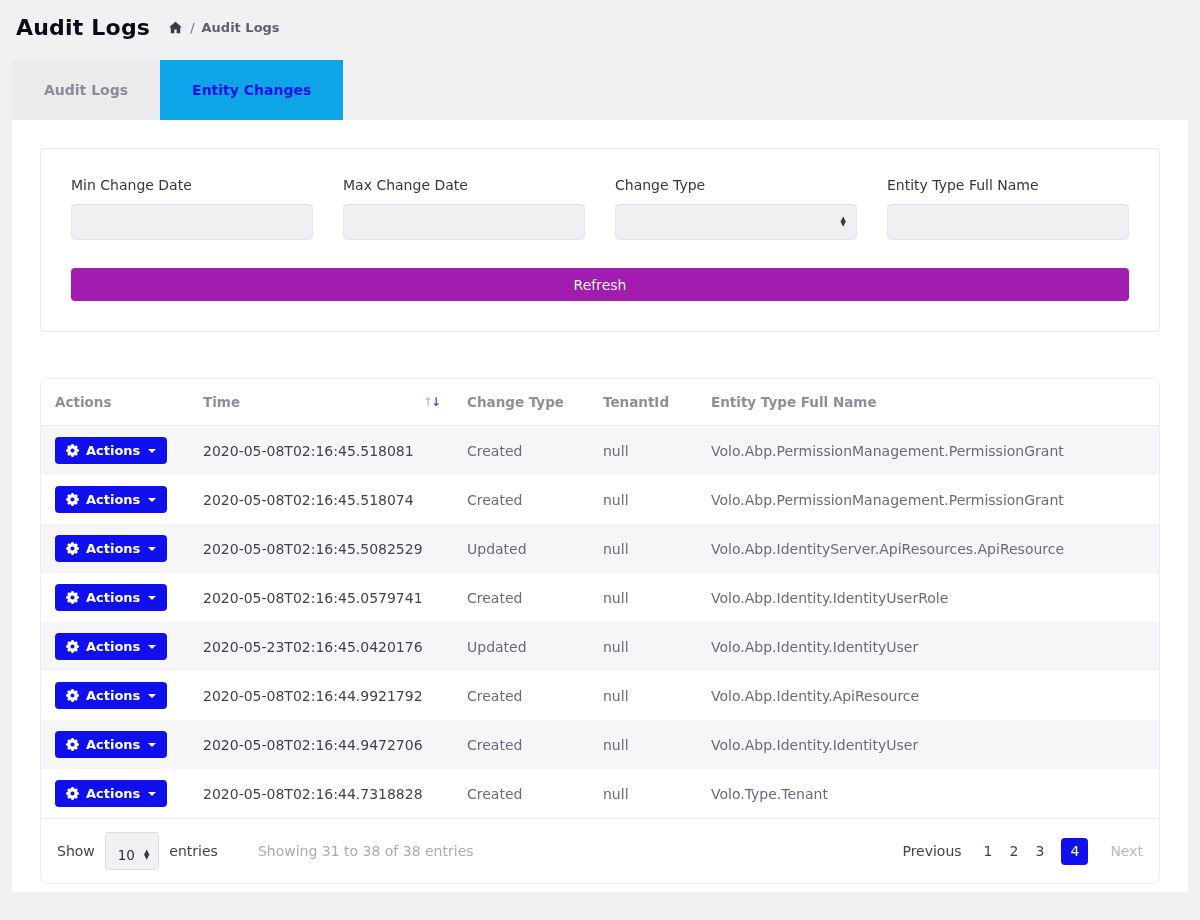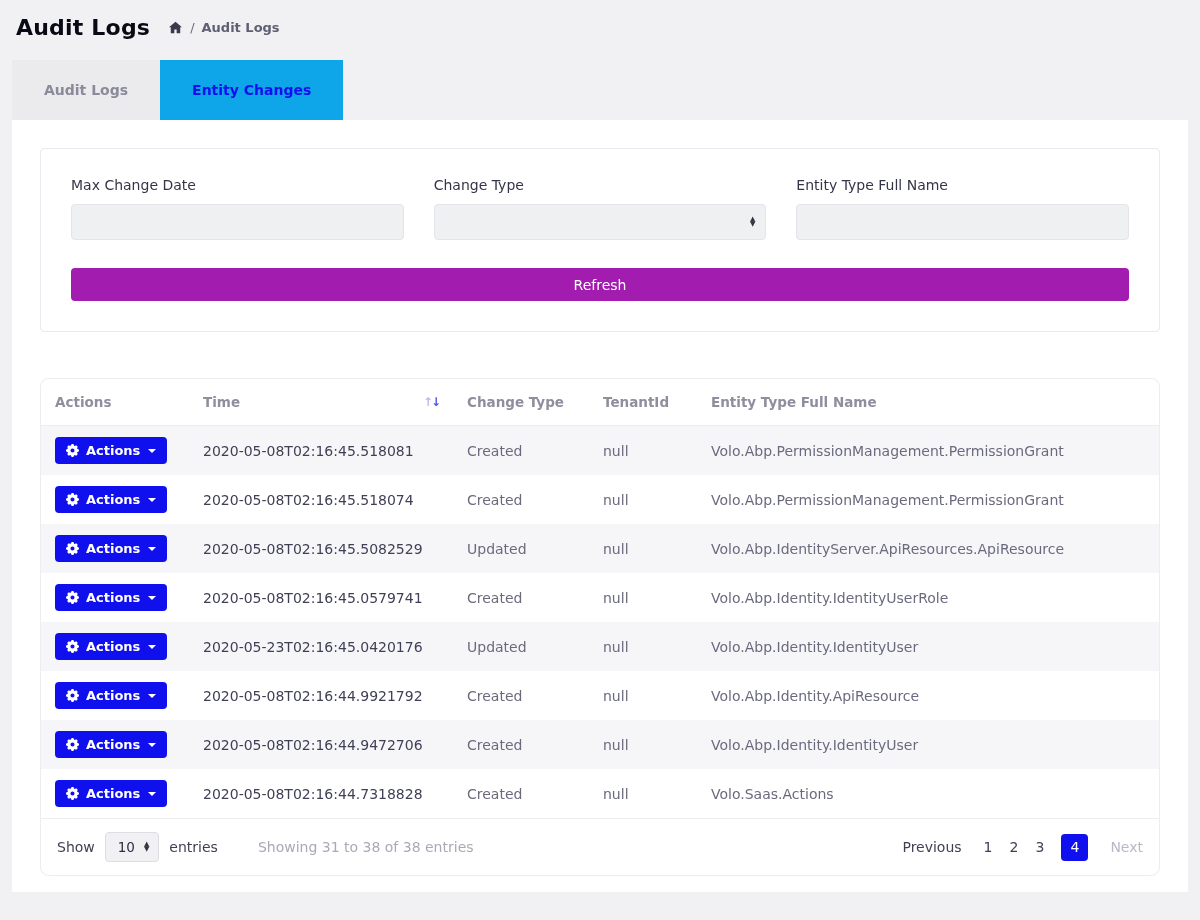--- a/index.html
+++ b/index.html
@@ -79,21 +79,21 @@
   .actions-btn svg { display:block; }
 
   
   .table-footer {
     display:flex; align-items:center; border-top:1px solid #ececf1;
     padding:13px 16px; font-size:14px; color:#3f3f55;
   }
   .page-size {
     display:inline-flex; align-items:center; gap:9px; margin:0 10px;
     background:#f1f1f4; border:1px solid #dddde4; border-radius:4px;
-    padding:6px 9px 6px 12px; font-size:13.5px; color:#2e2e40; cursor:pointer;
+    padding:14px 9px 6px 12px; font-size:13.5px; color:#2e2e40; cursor:pointer;
   }
   .summary { color:#a9a9b8; margin-left:40px; }
   .pagination { margin-left:auto; display:flex; align-items:center; gap:22px; font-size:14px; }
   .page-link { color:#3f3f55; cursor:pointer; }
   .page-num { color:#3f3f55; cursor:pointer; }
   .page-num.active {
     background:#1010ee; color:#fff; width:27px; height:27px; border-radius:4px;
     display:inline-flex; align-items:center; justify-content:center;
   }
   .page-link.disabled { color:#b9b9c6; }
@@ -117,20 +117,26 @@
 
 <div class="tabs">
   <div class="tab">Audit Logs</div>
   <div class="tab active">Entity Changes</div>
 </div>
 
 <div class="content-card">
 
   <div class="filter-card">
     <div class="filter-row">
+      <div class="filter-field">
+        <label class="filter-label">Min Change Date</label>
+        <div class="ctl">
+            <input value="" style="">
+          </div>
+      </div>
       <div class="filter-field">
         <label class="filter-label">Max Change Date</label>
         <div class="ctl">
             <input value="" style="">
           </div>
       </div>
       <div class="filter-field">
         <label class="filter-label">Change Type</label>
         <div class="ctl">
           <span class="select-arrows">
@@ -277,21 +283,21 @@
                   <svg width="13" height="13" viewBox="0 0 16 16" fill="#ffffff">
                     <path d="M9.8 1.3c-.5-1.8-3.1-1.8-3.6 0l-.1.3a.9.9 0 0 1-1.3.5l-.3-.1C2.9 1.1 1.1 2.9 2 4.5l.2.3a.9.9 0 0 1-.5 1.3l-.4.1c-1.8.5-1.8 3.1 0 3.6l.4.1a.9.9 0 0 1 .5 1.3l-.2.3c-.9 1.6.9 3.4 2.5 2.5l.3-.2a.9.9 0 0 1 1.3.5l.1.4c.5 1.8 3.1 1.8 3.6 0l.1-.4a.9.9 0 0 1 1.3-.5l.3.2c1.6.9 3.4-.9 2.5-2.5l-.2-.3a.9.9 0 0 1 .5-1.3l.4-.1c1.8-.5 1.8-3.1 0-3.6l-.4-.1a.9.9 0 0 1-.5-1.3l.2-.3c.9-1.6-.9-3.4-2.5-2.5l-.3.2a.9.9 0 0 1-1.3-.5l-.1-.4zM8 10.5a2.5 2.5 0 1 1 0-5 2.5 2.5 0 0 1 0 5z"></path>
                   </svg>
                 </span>
                 <span>Actions</span>
                 <span class="caret"></span>
               </button></td>
             <td class="time-cell">2020-05-08T02:16:44.7318828</td>
             <td>Created</td>
             <td>null</td>
-            <td>Volo.Saas.Actions</td>
+            <td>Volo.Type.Tenant</td>
           </tr>
         </tbody>
     </table>
 
     <div class="table-footer">
       <span>Show</span>
       <span class="page-size">
         <span>10</span>
         <span class="select-arrows">
             <span>▲</span>

